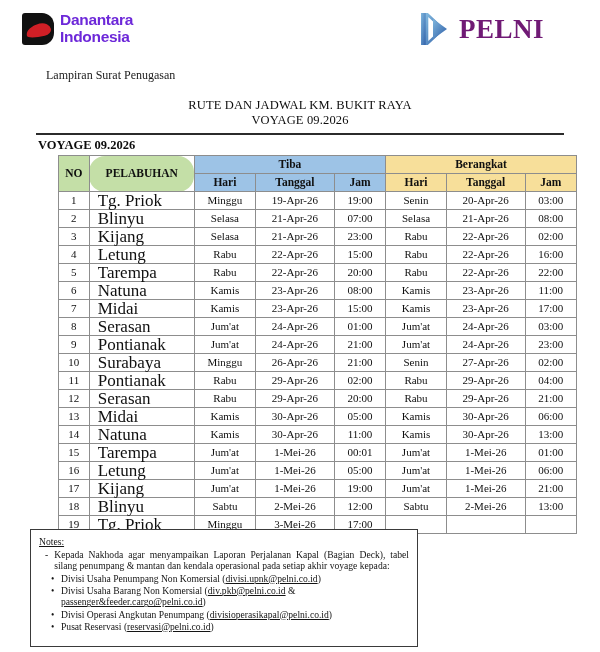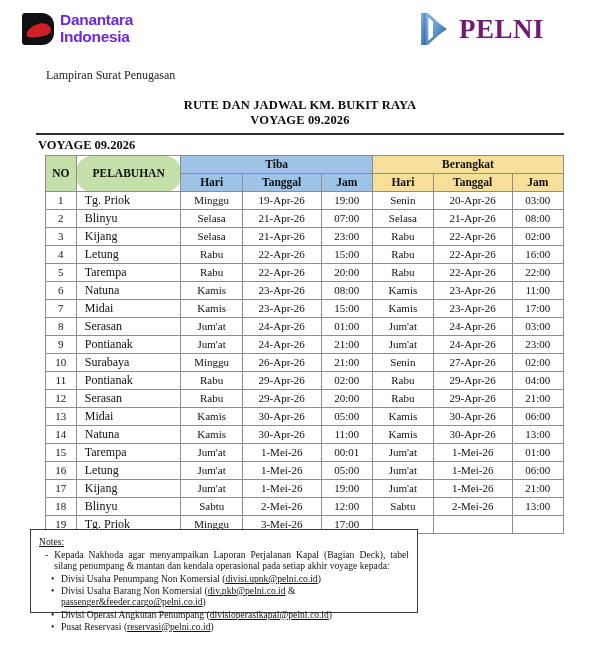--- a/index.html
+++ b/index.html
@@ -72,41 +72,41 @@
   
   .lampiran {
     position: absolute; left: 46px; top: 68px;
     font-size: 12px;
     color: #1a1a1a;
   }
   .doc-title {
     position: absolute; left: 0; top: 98px;
     width: 600px;
     text-align: center;
-    font-weight: bold;
+    font-weight: normal;
     font-size: 12.5px;
     line-height: 15px;
     letter-spacing: 0.15px;
     color: #0d0d0d;
   }
   .rule {
     position: absolute; left: 36px; top: 133px;
     width: 528px; height: 2px;
     background: #2b2b2b;
   }
   .voyage-label {
     position: absolute; left: 38px; top: 138px;
     font-weight: bold;
     font-size: 12.5px;
     color: #0d0d0d;
   }
 
   
   .tbl-wrap {
-    position: absolute; left: 45px; top: 155px;
+    position: absolute; left: 58px; top: 155px;
     width: 519px;
   }
   table.sched {
     border-collapse: collapse;
     width: 519px;
     font-size: 11px;
     color: #101010;
   }
   table.sched th, table.sched td {
     border: 1px solid #8d8d8d;
@@ -122,26 +122,26 @@
     font-size: 11.5px;
   }
   .h-green  { background: #c4dfa7; }
   .h-blue   { background: #9dc3e6; }
   .h-yellow { background: #f7df9a; }
   .c-no   { width: 32px; }
   .c-port { width: 108px; text-align: left !important; padding-left: 8px !important; border-radius: 16px; }
   .c-hari { width: 64px; }
   .c-tgl  { width: 82px; }
   .c-jam  { width: 54px; }
-  td.c-port { font-size: 12px; }
+  td.c-port { font-size: 17px; }
 
   
   .notes {
     position: absolute; left: 30px; top: 529px;
-    width: 388px; height: 84px;
+    width: 388px; height: 118px;
     border: 1px solid #3a3a3a;
     background: #ffffff;
     padding: 6px 8px 0 8px;
     font-size: 9.6px;
     line-height: 11.6px;
     color: #141414;
   }
   .notes-title {
     text-decoration: underline;
     margin-bottom: 1px;

